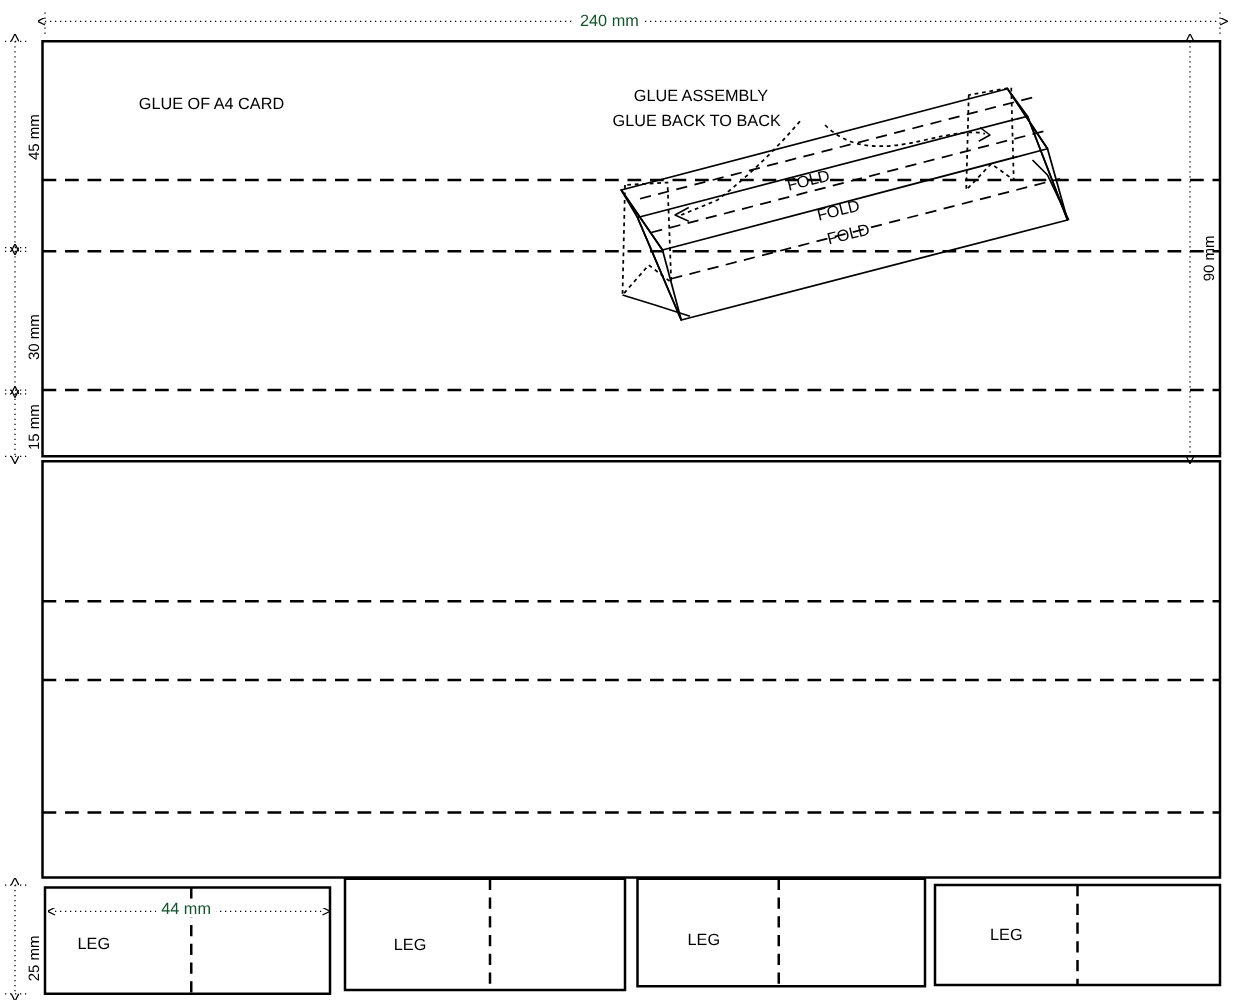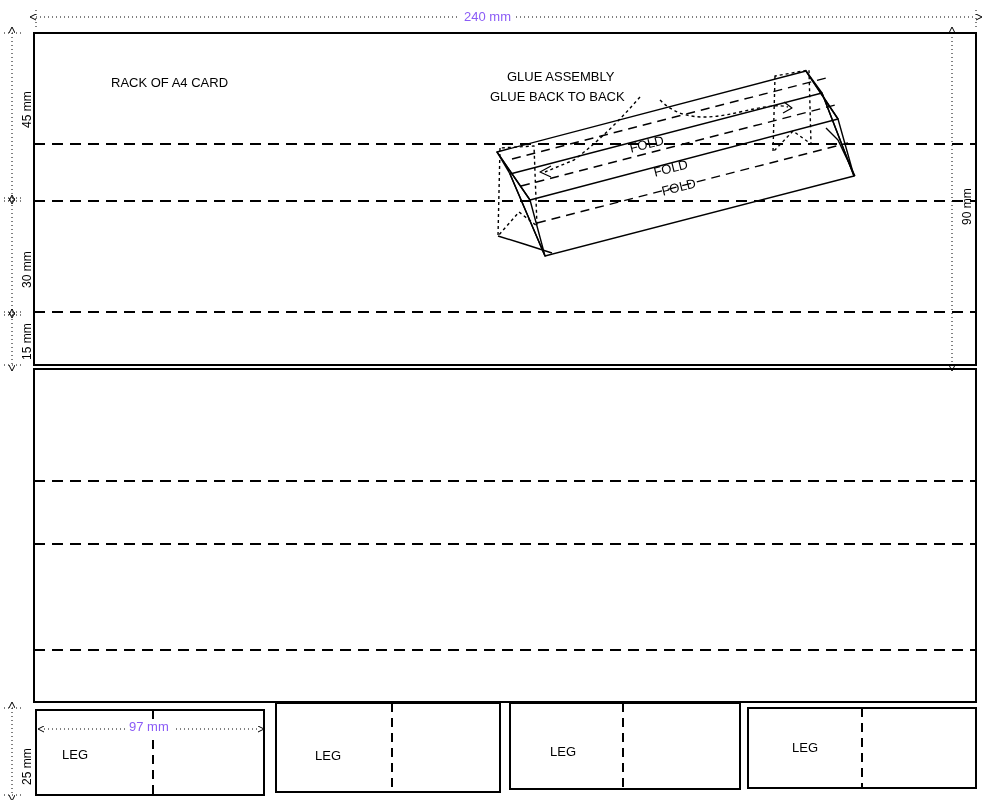--- a/index.html
+++ b/index.html
@@ -1,20 +1,20 @@
 <!DOCTYPE html>
 <html><head>
 <meta charset="utf-8">
 <style>
   html,body{margin:0;padding:0;background:#ffffff;}
   body{width:1000px;height:800px;position:relative;font-family:"Liberation Sans",sans-serif;overflow:hidden;}
   #stage{position:absolute;left:0;top:0;width:1000px;height:800px;}
   .lbl{position:absolute;font-size:13px;color:#000;white-space:nowrap;}
   .vlbl{position:absolute;font-size:12px;color:#000;white-space:nowrap;transform-origin:0 0;}
-  .dimtxt{position:absolute;font-size:13px;color:#8b5cf6;background:#fff;padding:0 4px;white-space:nowrap;}
+  .dimtxt{position:absolute;font-size:13px;color:#14532d;background:#fff;padding:0 4px;white-space:nowrap;}
   svg{position:absolute;left:0;top:0;}
 </style>
 </head>
 <body>
 
 <div id="stage">
 
   <svg width="1000" height="800" viewBox="0 0 1000 800">
     <defs>
       <marker id="arrS" markerWidth="8" markerHeight="8" refX="6" refY="3" orient="auto">
@@ -118,30 +118,30 @@
       <path d="M826,128 L838,140 L855,176"></path>
 
       <path d="M640,97 C620,120 600,140 574,160 L545,172" stroke-dasharray="3,3"></path>
       <path d="M660,100 C680,120 706,120 740,112 C762,107 778,104 788,107" stroke-dasharray="3,3"></path>
 
       <path d="M551,166 L540,172 L551,177" stroke-width="1.2"></path>
       <path d="M784,102 L792,108 L783,113" stroke-width="1.2"></path>
     </g>
   </svg>
 
-  <div class="lbl" style="left:111px;top:75px;">RACK OF A4 CARD</div>
+  <div class="lbl" style="left:111px;top:75px;">GLUE OF A4 CARD</div>
   <div class="lbl" style="left:507px;top:69px;">GLUE ASSEMBLY</div>
   <div class="lbl" style="left:490px;top:89px;">GLUE BACK TO BACK</div>
 
   <div class="lbl" style="left:628px;top:141px;transform:rotate(-14deg);transform-origin:0 0;">FOLD</div>
   <div class="lbl" style="left:652px;top:165px;transform:rotate(-14deg);transform-origin:0 0;">FOLD</div>
   <div class="lbl" style="left:660px;top:184px;transform:rotate(-14deg);transform-origin:0 0;">FOLD</div>
 
   <div class="dimtxt" style="left:460px;top:9px;">240 mm</div>
-  <div class="dimtxt" style="left:125px;top:719px;">97 mm</div>
+  <div class="dimtxt" style="left:125px;top:719px;">44 mm</div>
 
   <div class="vlbl" style="left:20px;top:128px;transform:rotate(-90deg);">45 mm</div>
   <div class="vlbl" style="left:20px;top:288px;transform:rotate(-90deg);">30 mm</div>
   <div class="vlbl" style="left:20px;top:360px;transform:rotate(-90deg);">15 mm</div>
   <div class="vlbl" style="left:20px;top:785px;transform:rotate(-90deg);">25 mm</div>
   <div class="vlbl" style="left:960px;top:225px;transform:rotate(-90deg);">90 mm</div>
 
   <div class="lbl" style="left:62px;top:747px;">LEG</div>
   <div class="lbl" style="left:315px;top:748px;">LEG</div>
   <div class="lbl" style="left:550px;top:744px;">LEG</div>

